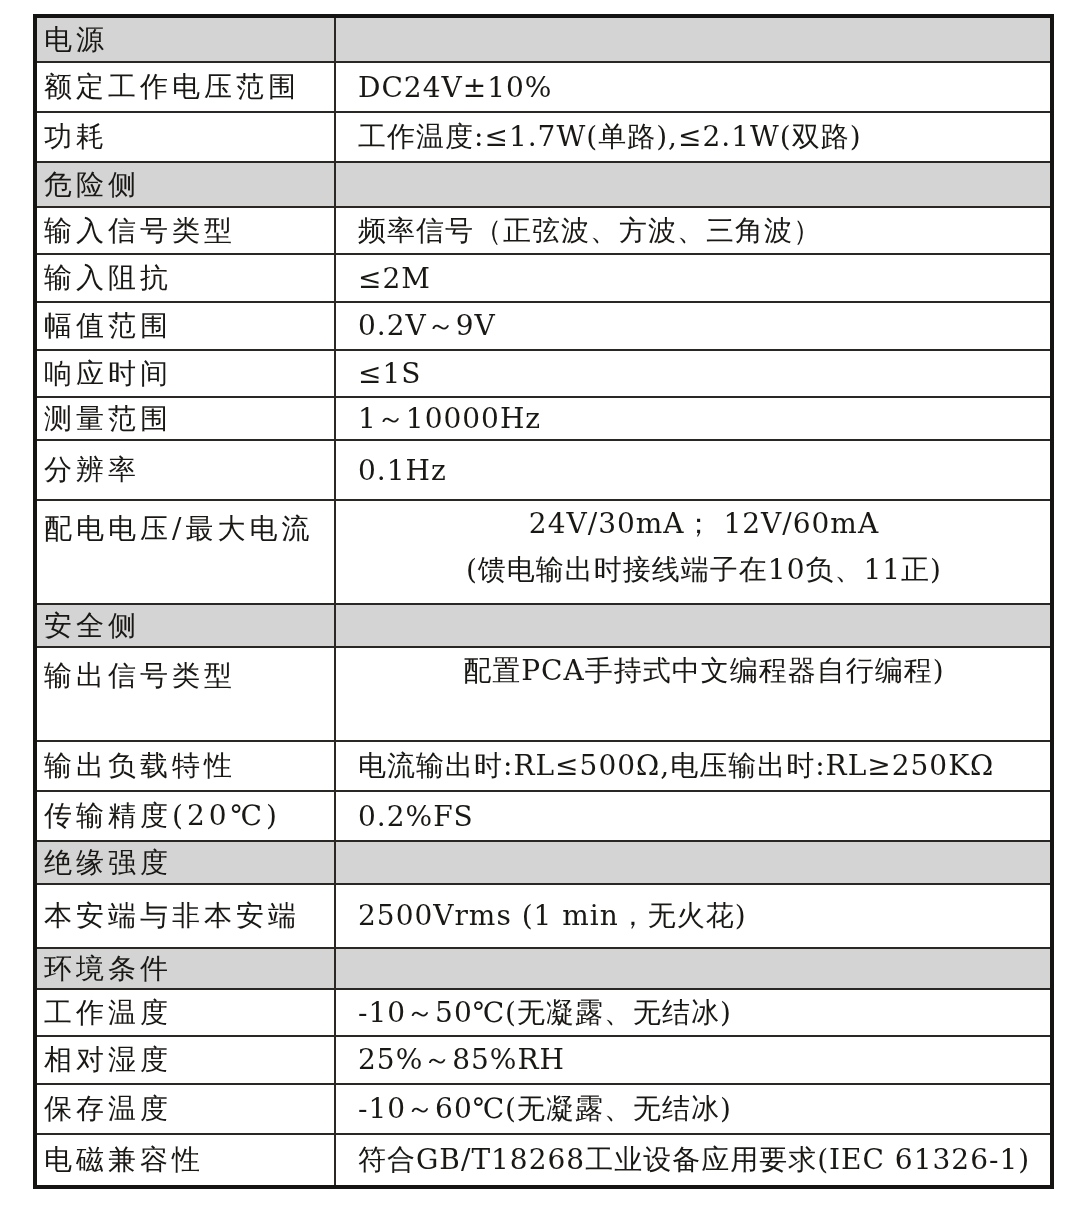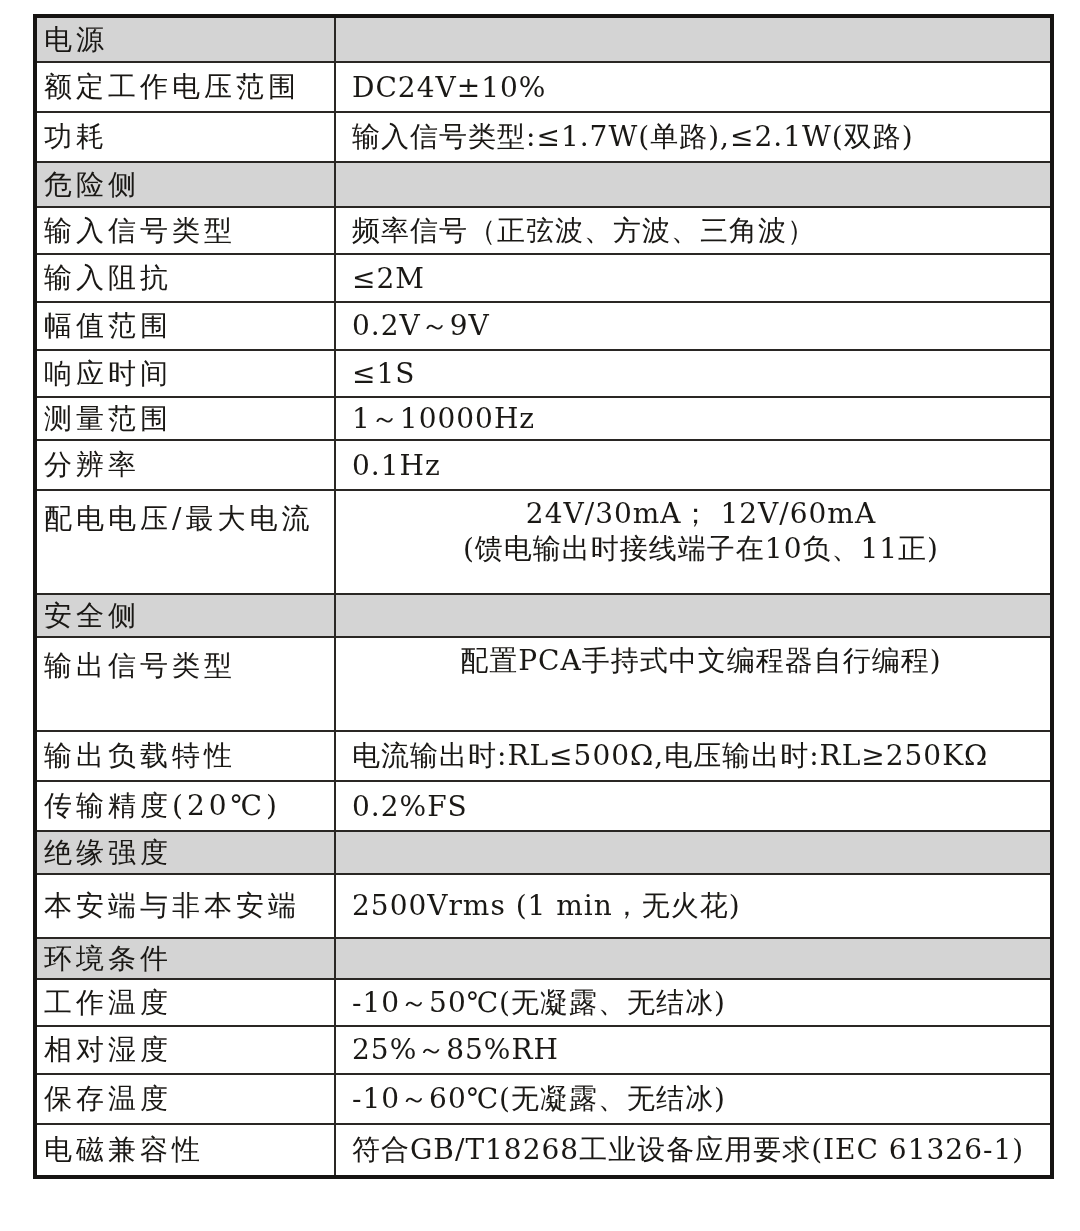--- a/index.html
+++ b/index.html
@@ -38,21 +38,21 @@
     width: 299px;
     flex: 0 0 299px;
     border-right: 2px solid #2a2724;
     padding-left: 7px;
     letter-spacing: 4px;
     display: flex;
     align-items: center;
   }
   .cell.value {
     flex: 1 1 auto;
-    padding-left: 16px;
+    padding-left: 22px;
     letter-spacing: 1px;
     display: flex;
     align-items: center;
   }
   .row.section {
     background: #d4d4d4;
   }
   .row.multiline .cell.label {
     align-items: flex-start;
     padding-top: 9px;
@@ -60,41 +60,41 @@
   .row.multiline .cell.value {
     align-items: center;
     padding-top: 9px;
     flex-direction: column;
   }
   .row.multiline .vline {
     display: block;
     line-height: 1.0;
   }
   .row.multiline .vline + .vline {
-    margin-top: 7px;
+    margin-top: 18px;
   }
 </style>
 </head>
 <body>
 
 <div class="spec-table">
 
   <div class="row section" style="height:45px">
     <div class="cell label">电源</div>
     <div class="cell value"></div>
   </div>
 
   <div class="row" style="height:50px">
     <div class="cell label">额定工作电压范围</div>
     <div class="cell value">DC24V±10%</div>
   </div>
 
   <div class="row" style="height:50px">
     <div class="cell label">功耗</div>
-    <div class="cell value">输入信号类型:≤1.7W(单路),≤2.1W(双路)</div>
+    <div class="cell value">工作温度:≤1.7W(单路),≤2.1W(双路)</div>
   </div>
 
   <div class="row section" style="height:45px">
     <div class="cell label">危险侧</div>
     <div class="cell value"></div>
   </div>
 
   <div class="row" style="height:47px">
     <div class="cell label">输入信号类型</div>
     <div class="cell value">频率信号（正弦波、方波、三角波）</div>
@@ -113,21 +113,21 @@
   <div class="row" style="height:47px">
     <div class="cell label">响应时间</div>
     <div class="cell value">≤1S</div>
   </div>
 
   <div class="row" style="height:43px">
     <div class="cell label">测量范围</div>
     <div class="cell value">1～10000Hz</div>
   </div>
 
-  <div class="row" style="height:50px">
+  <div class="row" style="height:60px">
     <div class="cell label">分辨率</div>
     <div class="cell value">0.1Hz</div>
   </div>
 
   <div class="row multiline" style="height:104px">
     <div class="cell label">配电电压/最大电流</div>
     <div class="cell value">
       <span class="vline">24V/30mA； 12V/60mA</span>
       <span class="vline">(馈电输出时接线端子在10负、11正)</span>
     </div>

